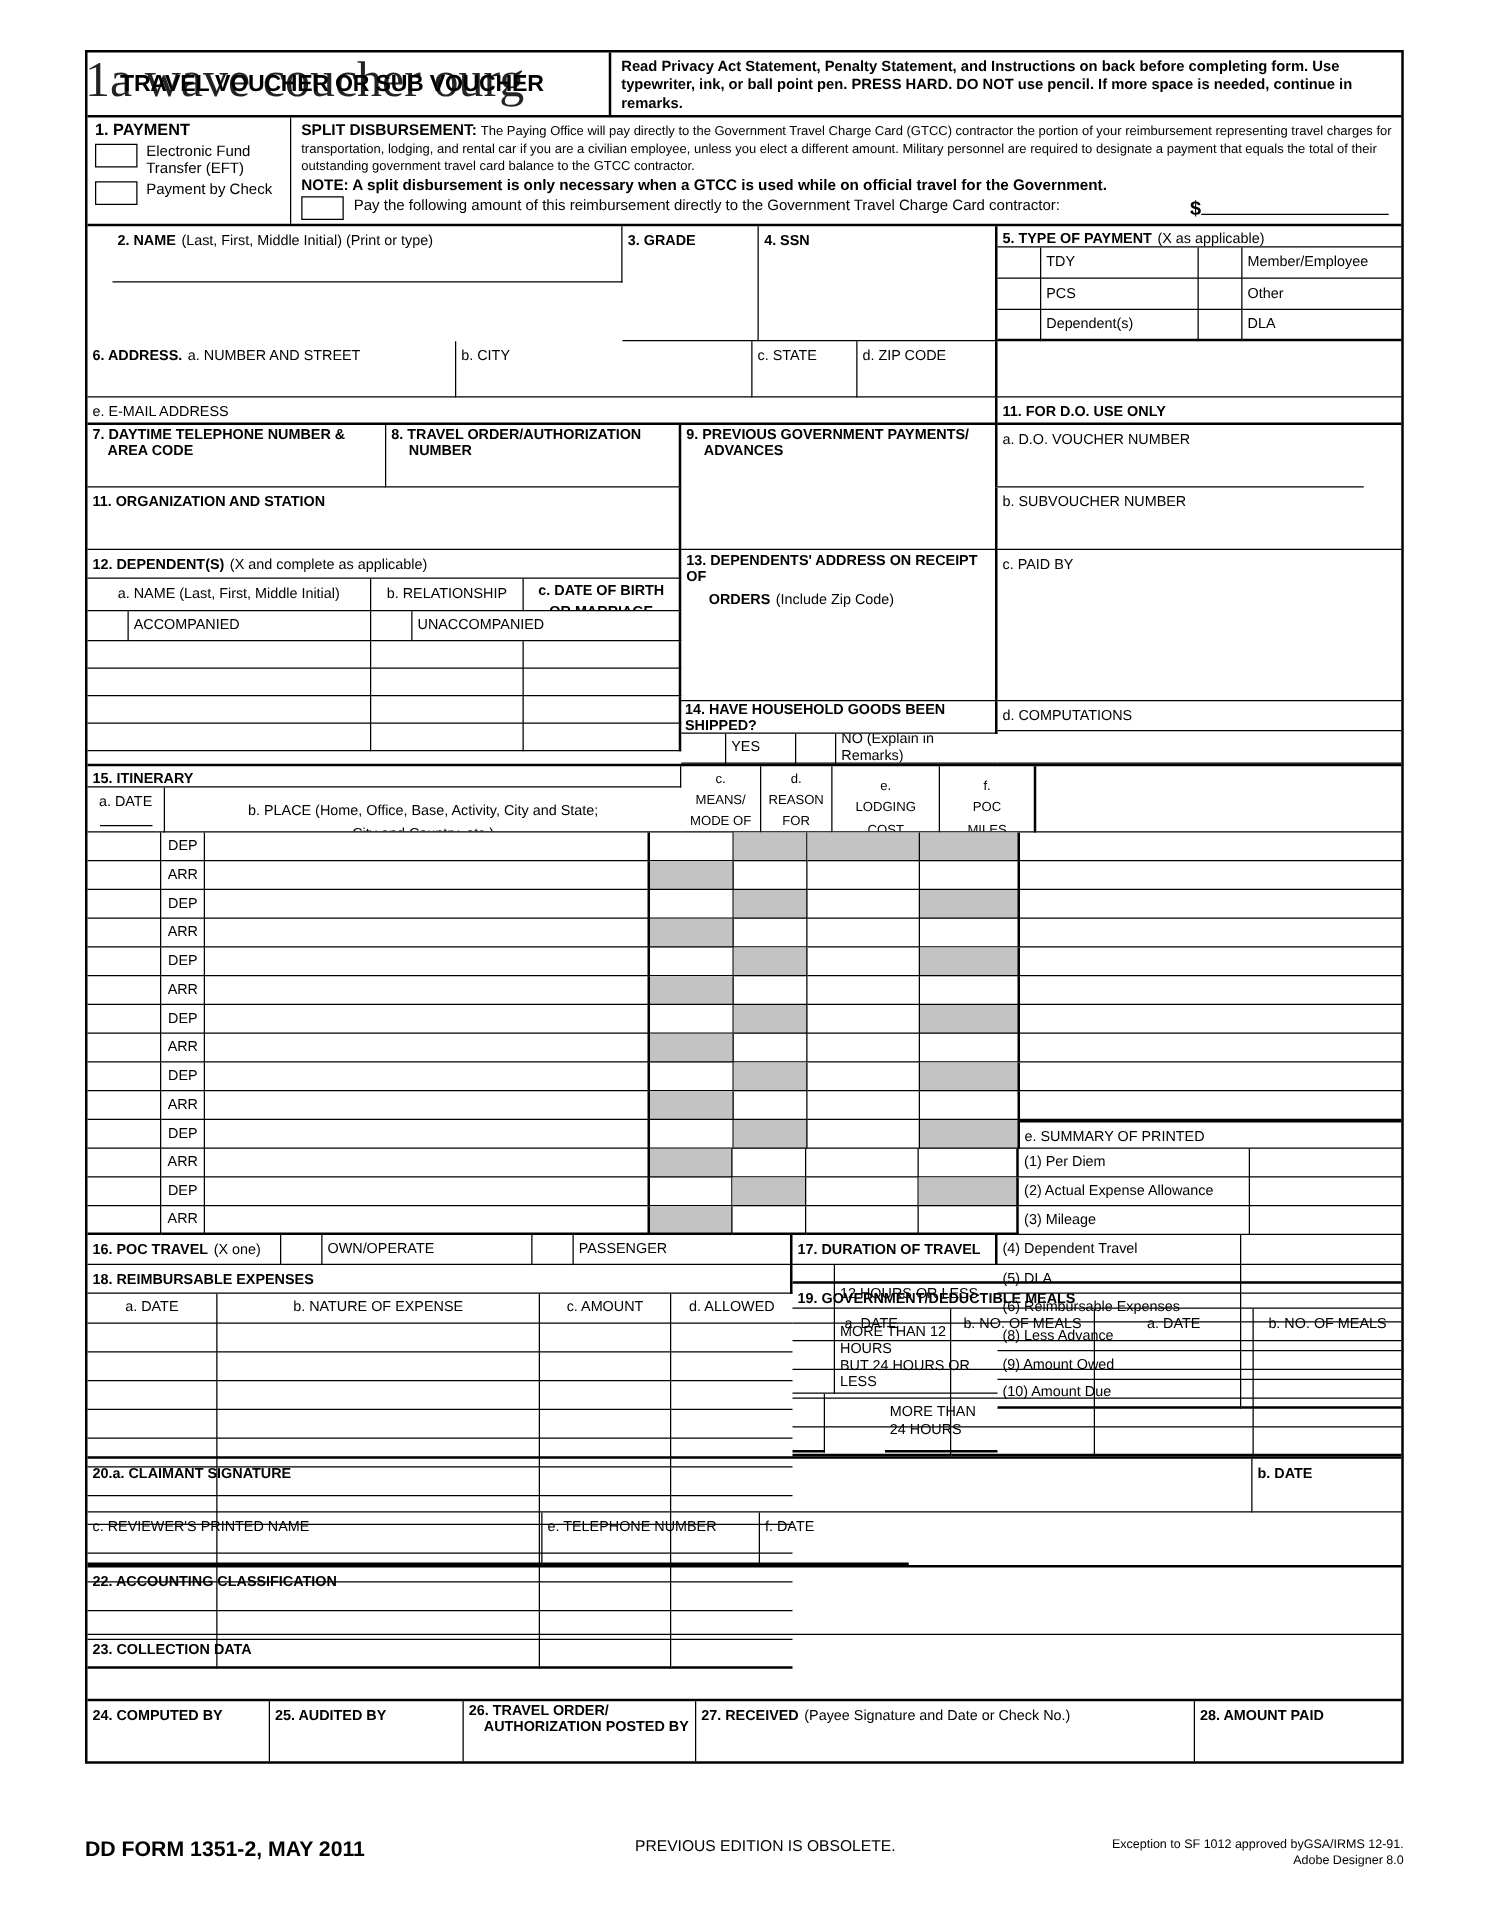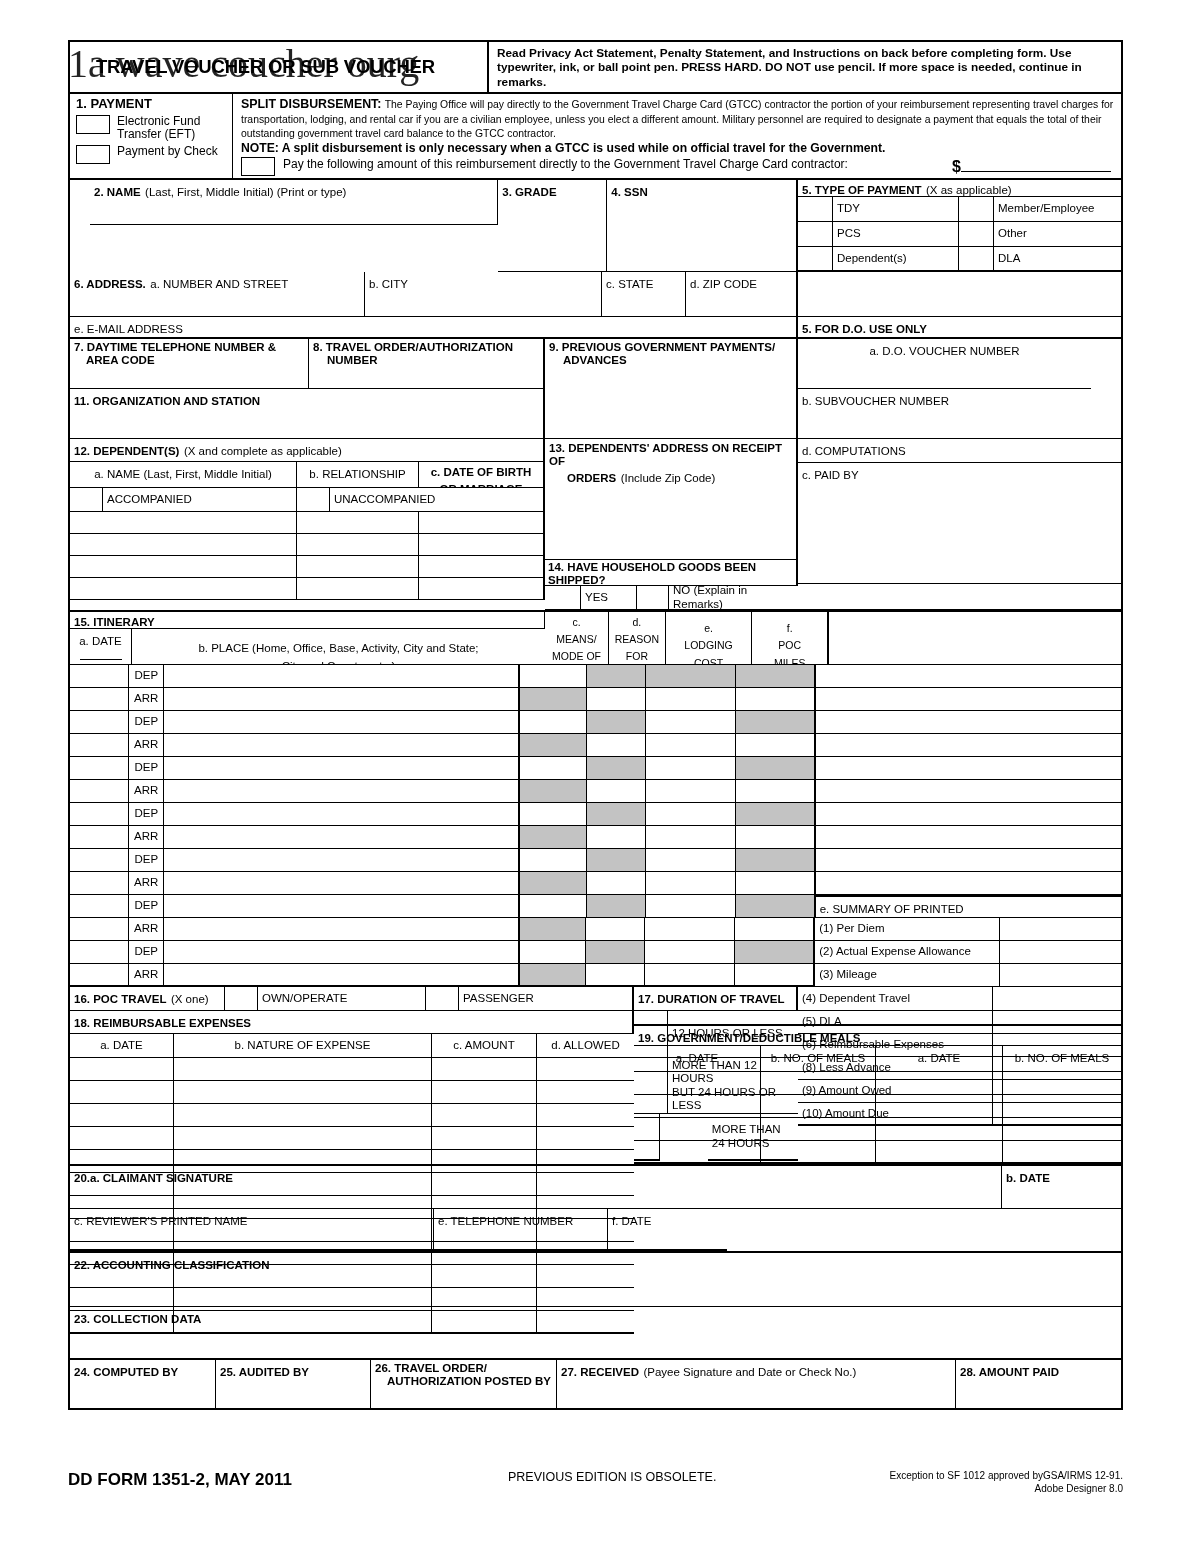--- a/index.html
+++ b/index.html
@@ -235,38 +235,38 @@
         <span class="lbl">d. ZIP CODE</span>
       </div>
       <div class="cell nr" style="width:323px;"></div>
     </div>
 
     <div class="row">
       <div class="cell thick-r thick-b" style="width:728px;height:22px;">
         <span class="lbl">e. E-MAIL ADDRESS</span>
       </div>
       <div class="cell nr thick-b" style="width:323px;height:22px;">
-        <span class="lbl-b">5.  FOR D.O. USE ONLY</span>
+        <span class="lbl-b">11.  FOR D.O. USE ONLY</span>
       </div>
     </div>
 
     <div class="row">
       <div class="cell" style="width:239px;height:50px;">
         <div class="lbl-b">7. DAYTIME TELEPHONE NUMBER &amp;</div>
         <div class="lbl-b" style="padding-left:12px;">AREA CODE</div>
       </div>
       <div class="cell thick-r" style="width:236px;">
         <div class="lbl-b">8. TRAVEL ORDER/AUTHORIZATION</div>
         <div class="lbl-b" style="padding-left:14px;">NUMBER</div>
       </div>
       <div class="cell thick-r nb" style="width:253px;">
         <div class="lbl-b">9. PREVIOUS GOVERNMENT PAYMENTS/</div>
         <div class="lbl-b" style="padding-left:14px;">ADVANCES</div>
       </div>
-      <div class="cell nr" style="width:293px;text-align:center;">
+      <div class="cell nr" style="width:293px;">
         <span class="lbl">a.  D.O. VOUCHER NUMBER</span>
       </div>
     </div>
 
     <div class="row">
       <div class="cell thick-r" style="width:475px;height:50px;">
         <span class="lbl-b">11. ORGANIZATION AND STATION</span>
       </div>
       <div class="cell thick-r" style="width:253px;"></div>
       <div class="cell nr" style="width:323px;">
@@ -346,25 +346,25 @@
               <span class="lbl">YES</span>
             </div>
           <div class="cell" style="width:32px;height:24px;"></div>
           <div class="cell mid thick-r" style="width:129px;height:24px;">
               <span class="lbl">NO (Explain in Remarks)</span>
             </div>
         </div>
       </div>
 
       <div style="width:323px;box-sizing:border-box;">
+        <div class="cell nr" style="height:121px;">
+          <span class="lbl">c.  PAID BY</span>
+        </div>
         <div class="cell nr" style="height:24px;">
           <span class="lbl">d.  COMPUTATIONS</span>
-        </div>
-        <div class="cell nr" style="height:121px;">
-          <span class="lbl">c.  PAID BY</span>
         </div>
         <div class="cell nr" style="height:26px;"></div>
       </div>
     </div>
 
     <div class="row thick-t">
       <div style="width:475px;box-sizing:border-box;">
         <div class="cell" style="height:17px;padding:0 4px;">
           <span class="lbl-b">15. ITINERARY</span>
         </div>

